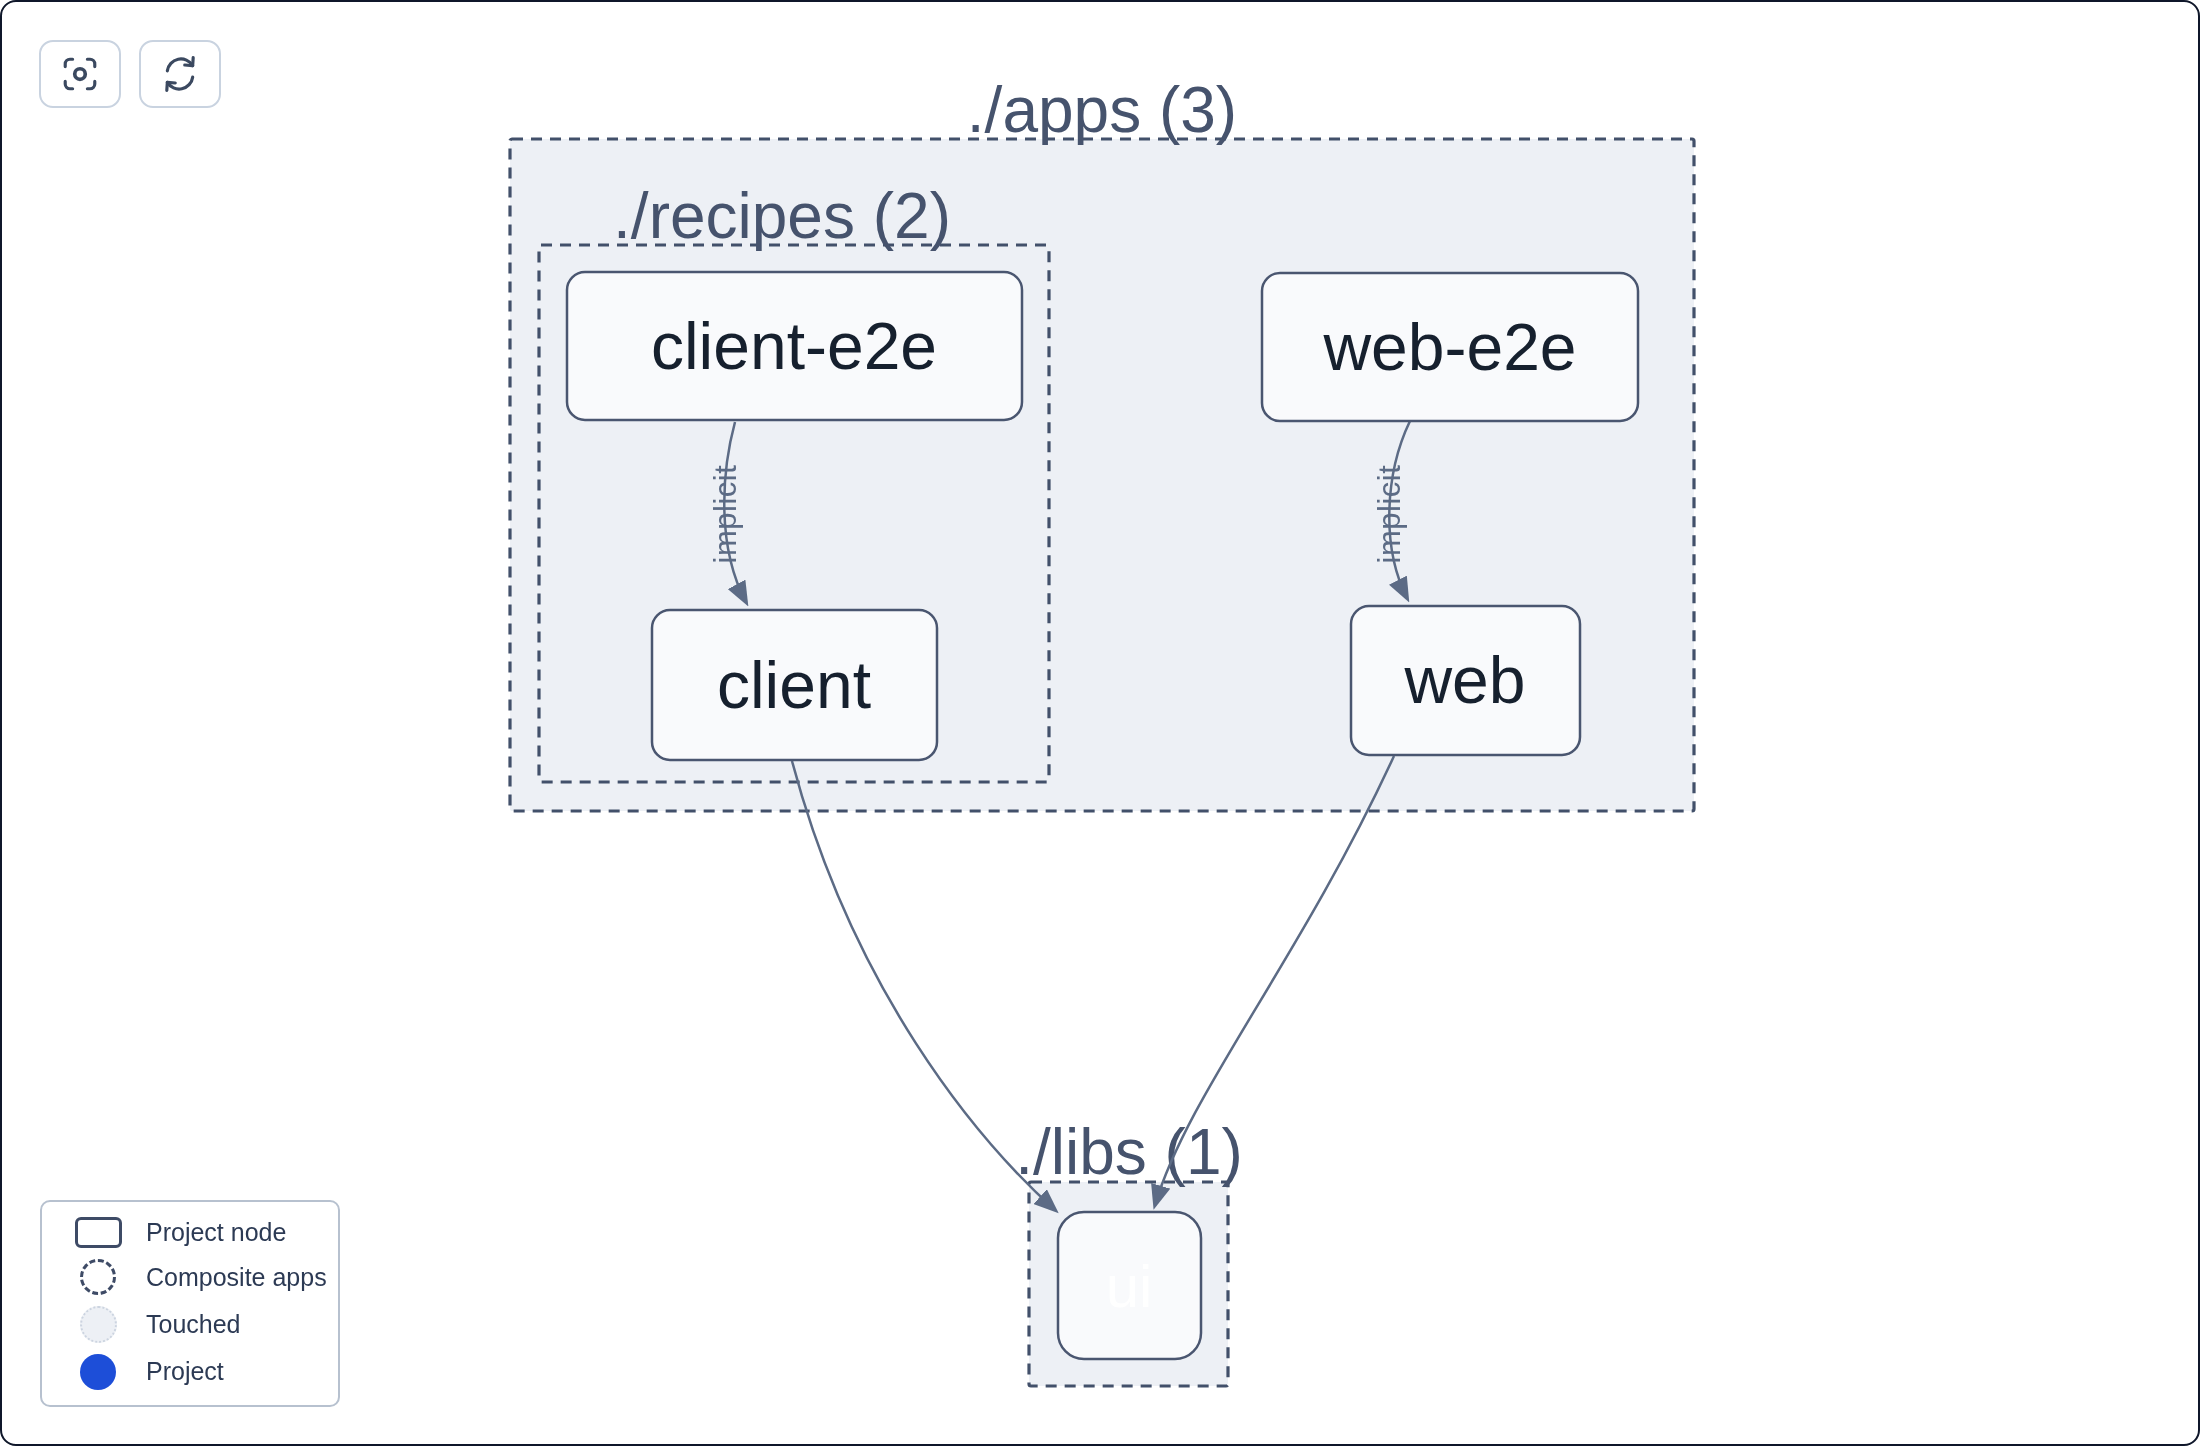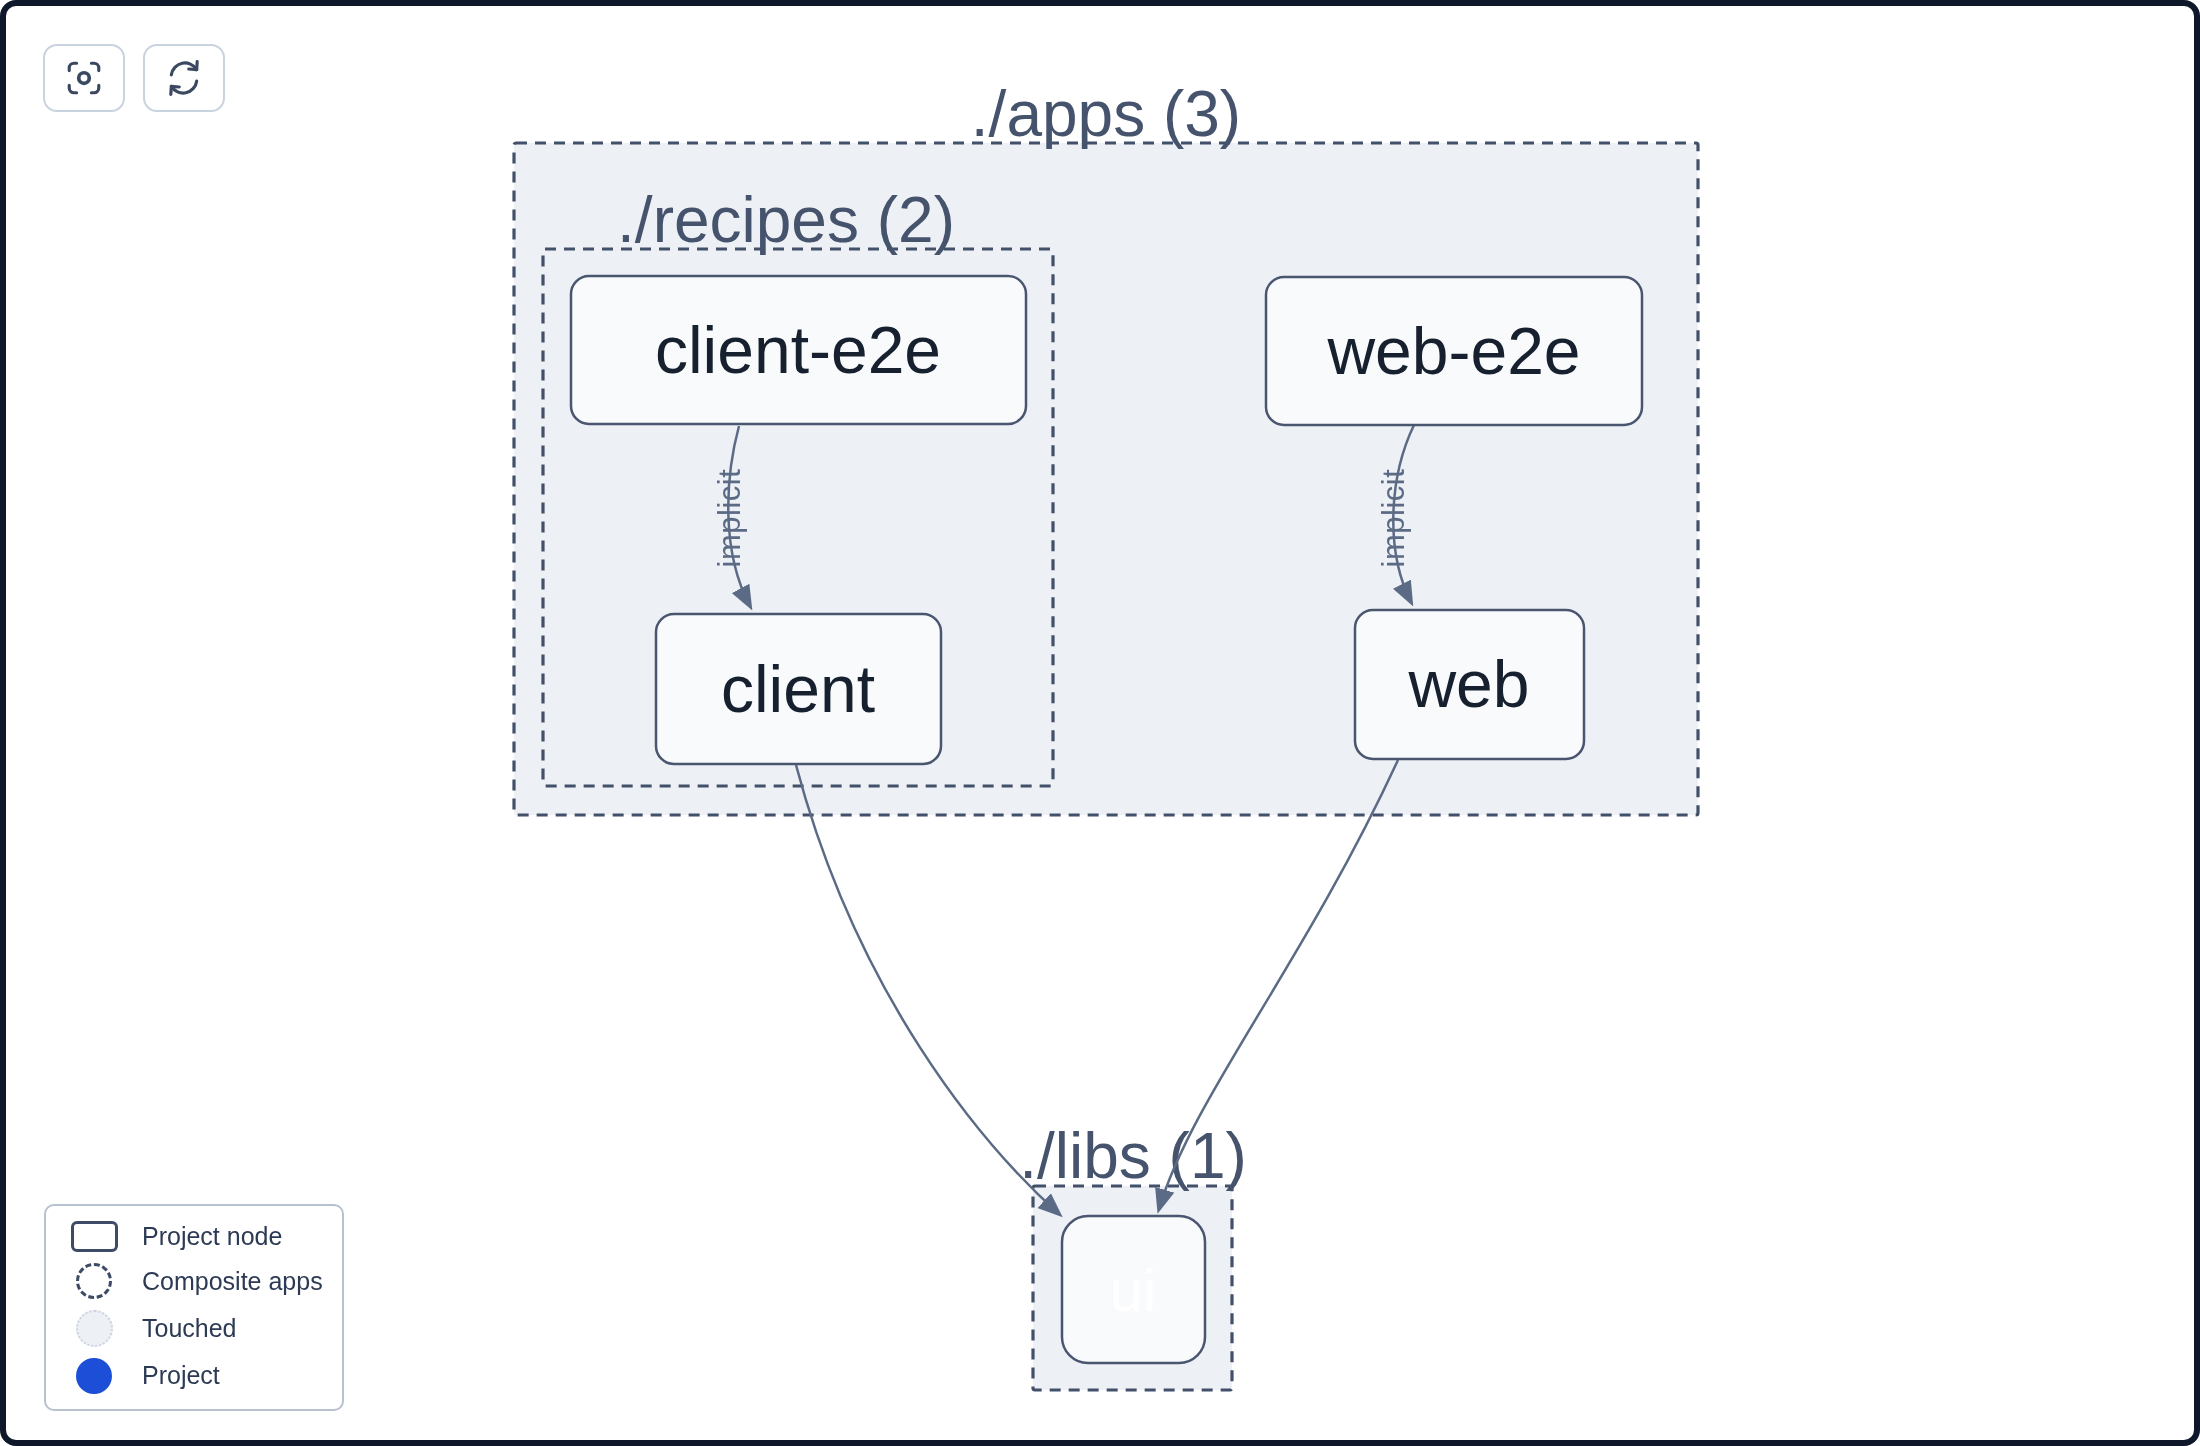--- a/index.html
+++ b/index.html
@@ -5,21 +5,21 @@
   html, body { margin: 0; padding: 0; background: #ffffff; }
   body {
     width: 2200px; height: 1446px;
     font-family: "Liberation Sans", sans-serif;
     position: relative;
   }
   .canvas {
     position: absolute; left: 0; top: 0;
     width: 2200px; height: 1446px;
     box-sizing: border-box;
-    border: 6px solid #0f172a;
+    border: 2px solid #0f172a;
     border-radius: 16px;
     background: #ffffff;
     overflow: hidden;
   }
   
   .toolbar-btn {
     position: absolute; top: 38px;
     width: 82px; height: 68px;
     box-sizing: border-box;
     background: #ffffff;
@@ -43,21 +43,21 @@
   
   .legend {
     position: absolute; left: 38px; top: 1198px;
     width: 300px; height: 207px;
     box-sizing: border-box;
     background: #ffffff;
     border: 2px solid #b7c1cf;
     border-radius: 10px;
     display: flex; flex-direction: column;
     justify-content: space-around;
-    padding: 10px 0 10px 0;
+    padding: 10px 0 10px 8px;
   }
   .legend-row { display: flex; align-items: center; }
   .legend-swatch-col { width: 96px; display: flex; justify-content: center; flex: 0 0 96px; }
   .legend-label { font-size: 25px; color: #2c3a54; }
   .sw-project   { width: 47px; height: 31px; box-sizing: border-box; border: 3px solid #3e4b66; border-radius: 6px; background: #ffffff; }
   .sw-composite { width: 36px; height: 36px; box-sizing: border-box; border: 3px dashed #3e4b66; border-radius: 50%; background: #ffffff; }
   .sw-affected  { width: 37px; height: 37px; box-sizing: border-box; border: 2px dotted #ccd4e0; border-radius: 50%; background: #edf0f5; }
   .sw-touched   { width: 36px; height: 36px; border-radius: 50%; background: #1d4ed8; }
 </style>
 </head>

